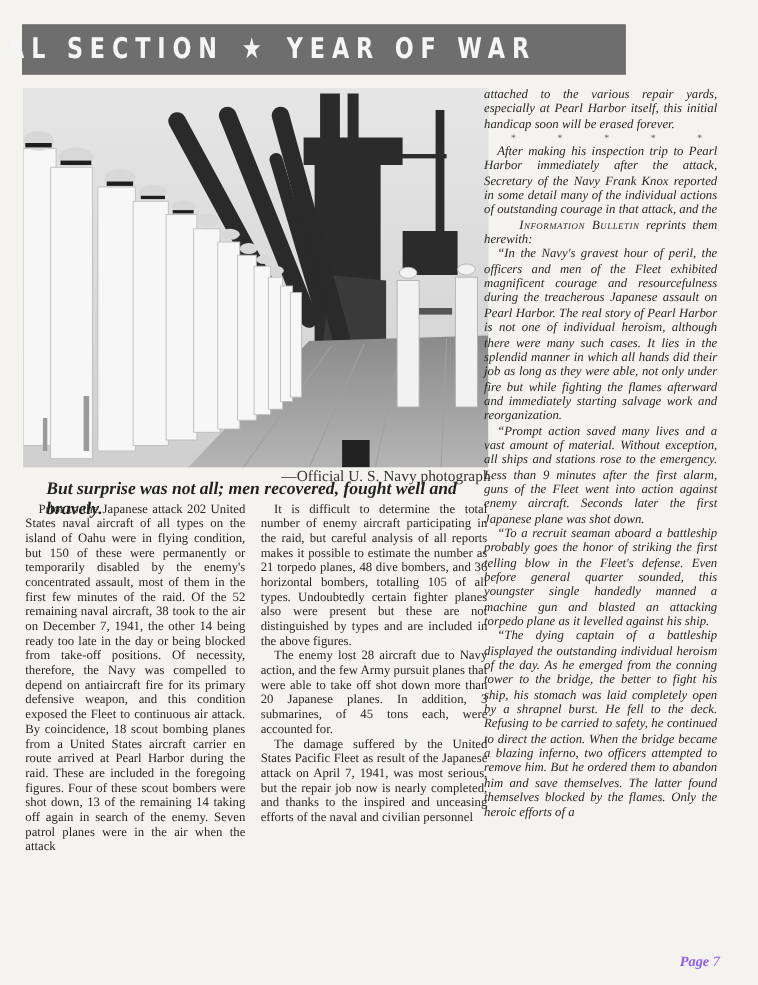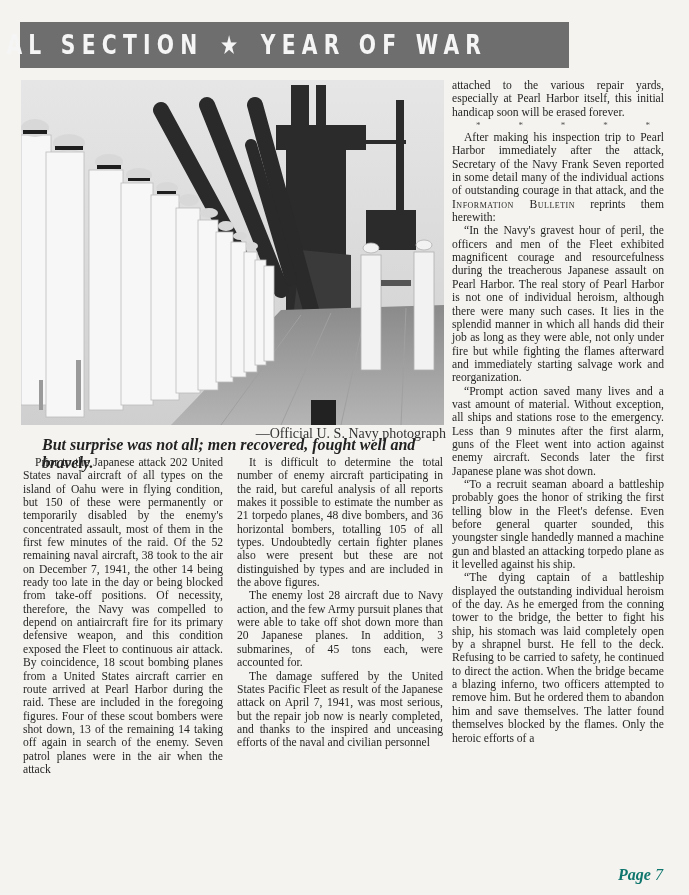--- a/index.html
+++ b/index.html
@@ -46,30 +46,30 @@
     font-family: "Liberation Serif", serif;
     font-size: 11.6px;
     line-height: 13.35px;
     text-align: justify;
     color: #262626;
   }
   .col p { margin: 0; text-indent: 12px; }
   .col p.noindent { text-indent: 0; }
   .col1 { left: 23px; top: 456px; width: 200px; }
   .col2 { left: 237px; top: 456px; width: 206px; }
-  .col3 { left: 452px; top: 79px; width: 212px; }
+  .col3 { left: 440px; top: 79px; width: 212px; font-style: italic; }
   .stars {
     text-align: justify; text-align-last: justify;
     padding: 0 14px 0 24px; font-size: 9px; line-height: 12px; color: #555;
   }
-  .sc { font-variant: small-caps; letter-spacing: 0.5px; }
+  .sc { font-variant: small-caps; letter-spacing: 0.5px; margin-left: 32px; }
   .page-num {
     position: absolute; left: 618px; top: 866px;
     font-family: "Liberation Serif", serif;
-    font-style: italic; font-weight: bold; font-size: 16px; color: #0f766e;
+    font-style: italic; font-weight: bold; font-size: 13px; color: #8b5cf6;
   }
   .page-num .n { font-weight: normal; }
 </style>
 </head>
 <body>
 
 <div class="banner">
   <div class="banner-text">
     <span>SPECIAL SECTION</span>
     <span class="banner-star">★</span>
@@ -185,21 +185,21 @@
 
 <div class="col col3">
   <p class="noindent">attached to the various repair yards, especially at Pearl Harbor itself, this initial handicap soon will be erased forever.</p>
   <div class="stars">
     <span>*</span>
     <span>*</span>
     <span>*</span>
     <span>*</span>
     <span>*</span>
   </div>
-  <p><span>After making his inspection trip to Pearl Harbor immediately after the attack, Secretary of the Navy Frank Seven reported in some detail many of the individual actions of outstanding courage in that attack, and the </span><span class="sc">Information Bulletin</span><span> reprints them herewith:</span></p>
+  <p><span>After making his inspection trip to Pearl Harbor immediately after the attack, Secretary of the Navy Frank Knox reported in some detail many of the individual actions of outstanding courage in that attack, and the </span><span class="sc">Information Bulletin</span><span> reprints them herewith:</span></p>
   <p>“In the Navy's gravest hour of peril, the officers and men of the Fleet exhibited magnificent courage and resourcefulness during the treacherous Japanese assault on Pearl Harbor. The real story of Pearl Harbor is not one of individual heroism, although there were many such cases. It lies in the splendid manner in which all hands did their job as long as they were able, not only under fire but while fighting the flames afterward and immediately starting salvage work and reorganization.</p>
   <p>“Prompt action saved many lives and a vast amount of material. Without exception, all ships and stations rose to the emergency. Less than 9 minutes after the first alarm, guns of the Fleet went into action against enemy aircraft. Seconds later the first Japanese plane was shot down.</p>
   <p>“To a recruit seaman aboard a battleship probably goes the honor of striking the first telling blow in the Fleet's defense. Even before general quarter sounded, this youngster single handedly manned a machine gun and blasted an attacking torpedo plane as it levelled against his ship.</p>
   <p>“The dying captain of a battleship displayed the outstanding individual heroism of the day. As he emerged from the conning tower to the bridge, the better to fight his ship, his stomach was laid completely open by a shrapnel burst. He fell to the deck. Refusing to be carried to safety, he continued to direct the action. When the bridge became a blazing inferno, two officers attempted to remove him. But he ordered them to abandon him and save themselves. The latter found themselves blocked by the flames. Only the heroic efforts of a</p>
 </div>
 
 <div class="page-num">
   <span>Page</span>
   <span class="n">7</span>
 </div>

